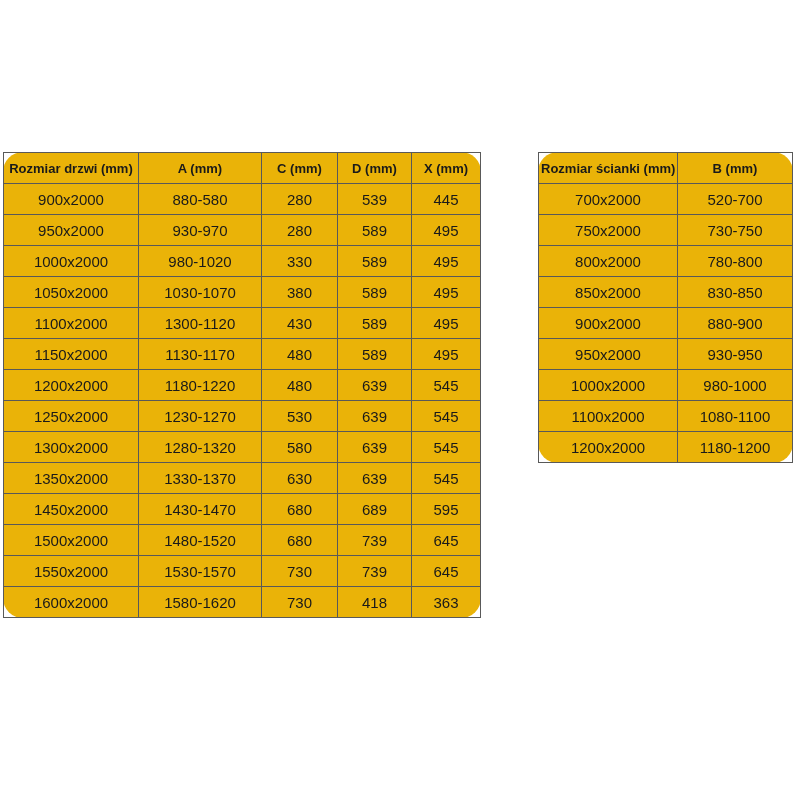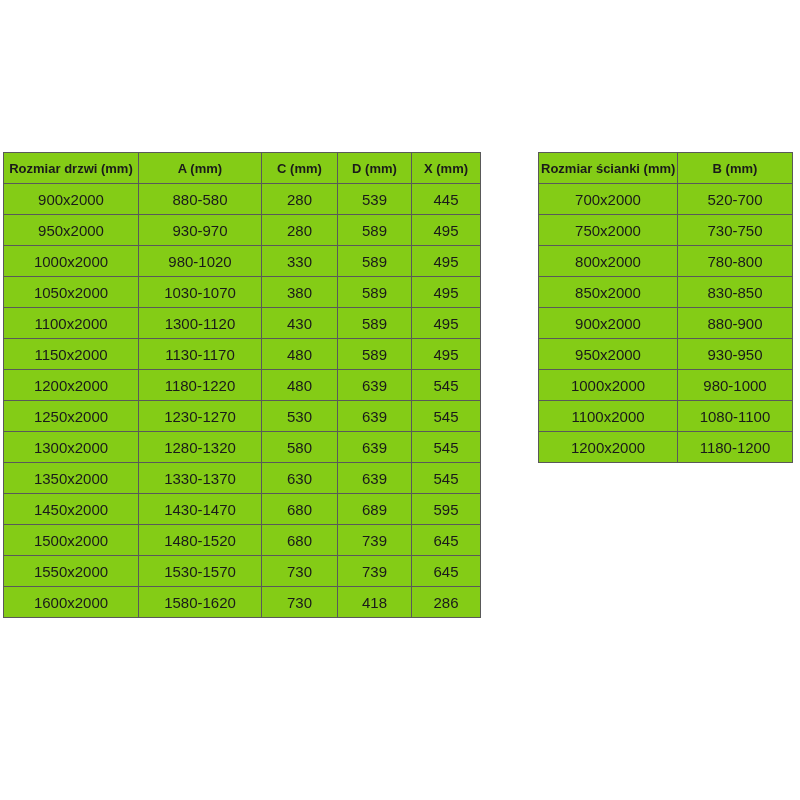--- a/index.html
+++ b/index.html
@@ -9,21 +9,22 @@
     background: #ffffff;
     font-family: "Liberation Sans", sans-serif;
     position: relative;
     overflow: hidden;
   }
   table.spec {
     position: absolute;
     border-collapse: collapse;
     table-layout: fixed;
     color: #1a1a1a;
-    background: #84cc16;
+    background: #eab308;
+    border-radius: 20px;
   }
   table.spec th, table.spec td {
     border: 1px solid #595959;
     text-align: center;
     vertical-align: middle;
     height: 30px;
     padding: 0 2px;
     white-space: nowrap;
     overflow: hidden;
   }
@@ -152,21 +153,21 @@
         <td>1530-1570</td>
         <td>730</td>
         <td>739</td>
         <td>645</td>
       </tr>
       <tr>
         <td>1600x2000</td>
         <td>1580-1620</td>
         <td>730</td>
         <td>418</td>
-        <td>286</td>
+        <td>363</td>
       </tr>
     </tbody>
   </table>
 
 <table id="wall-table" class="spec">
     <colgroup>
       <col class="c0">
       <col class="c1">
     </colgroup>
     <thead>

